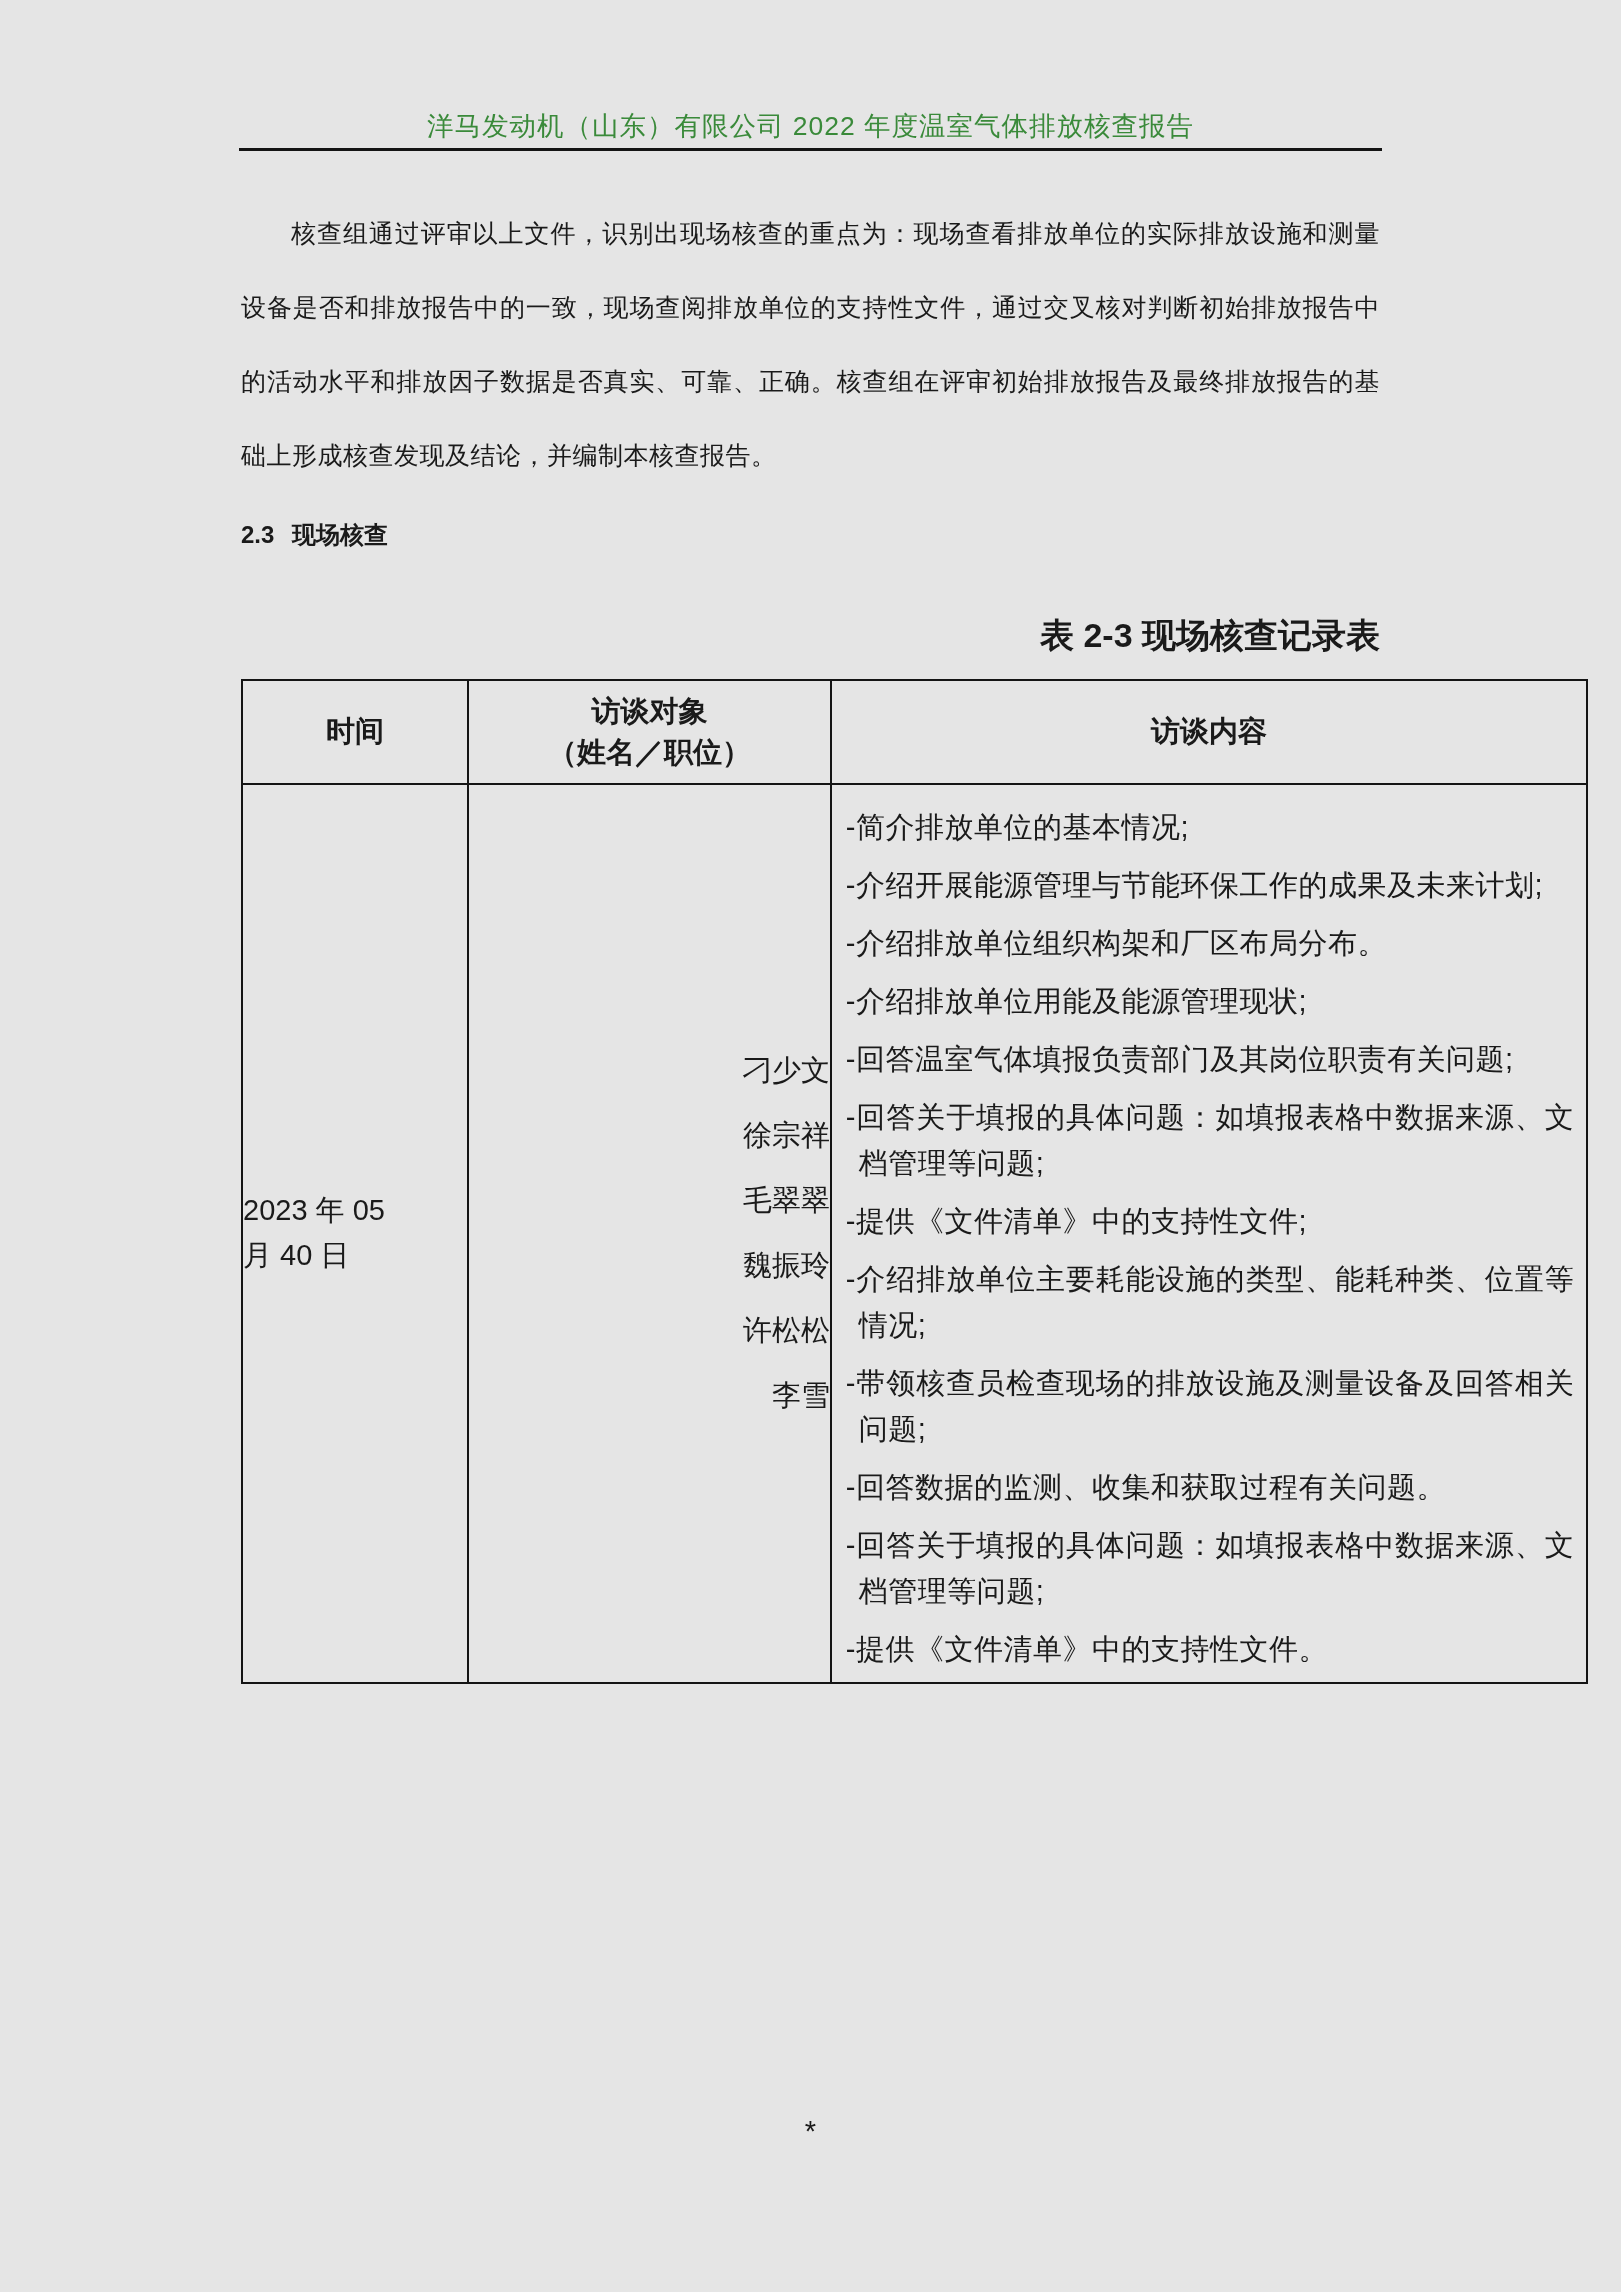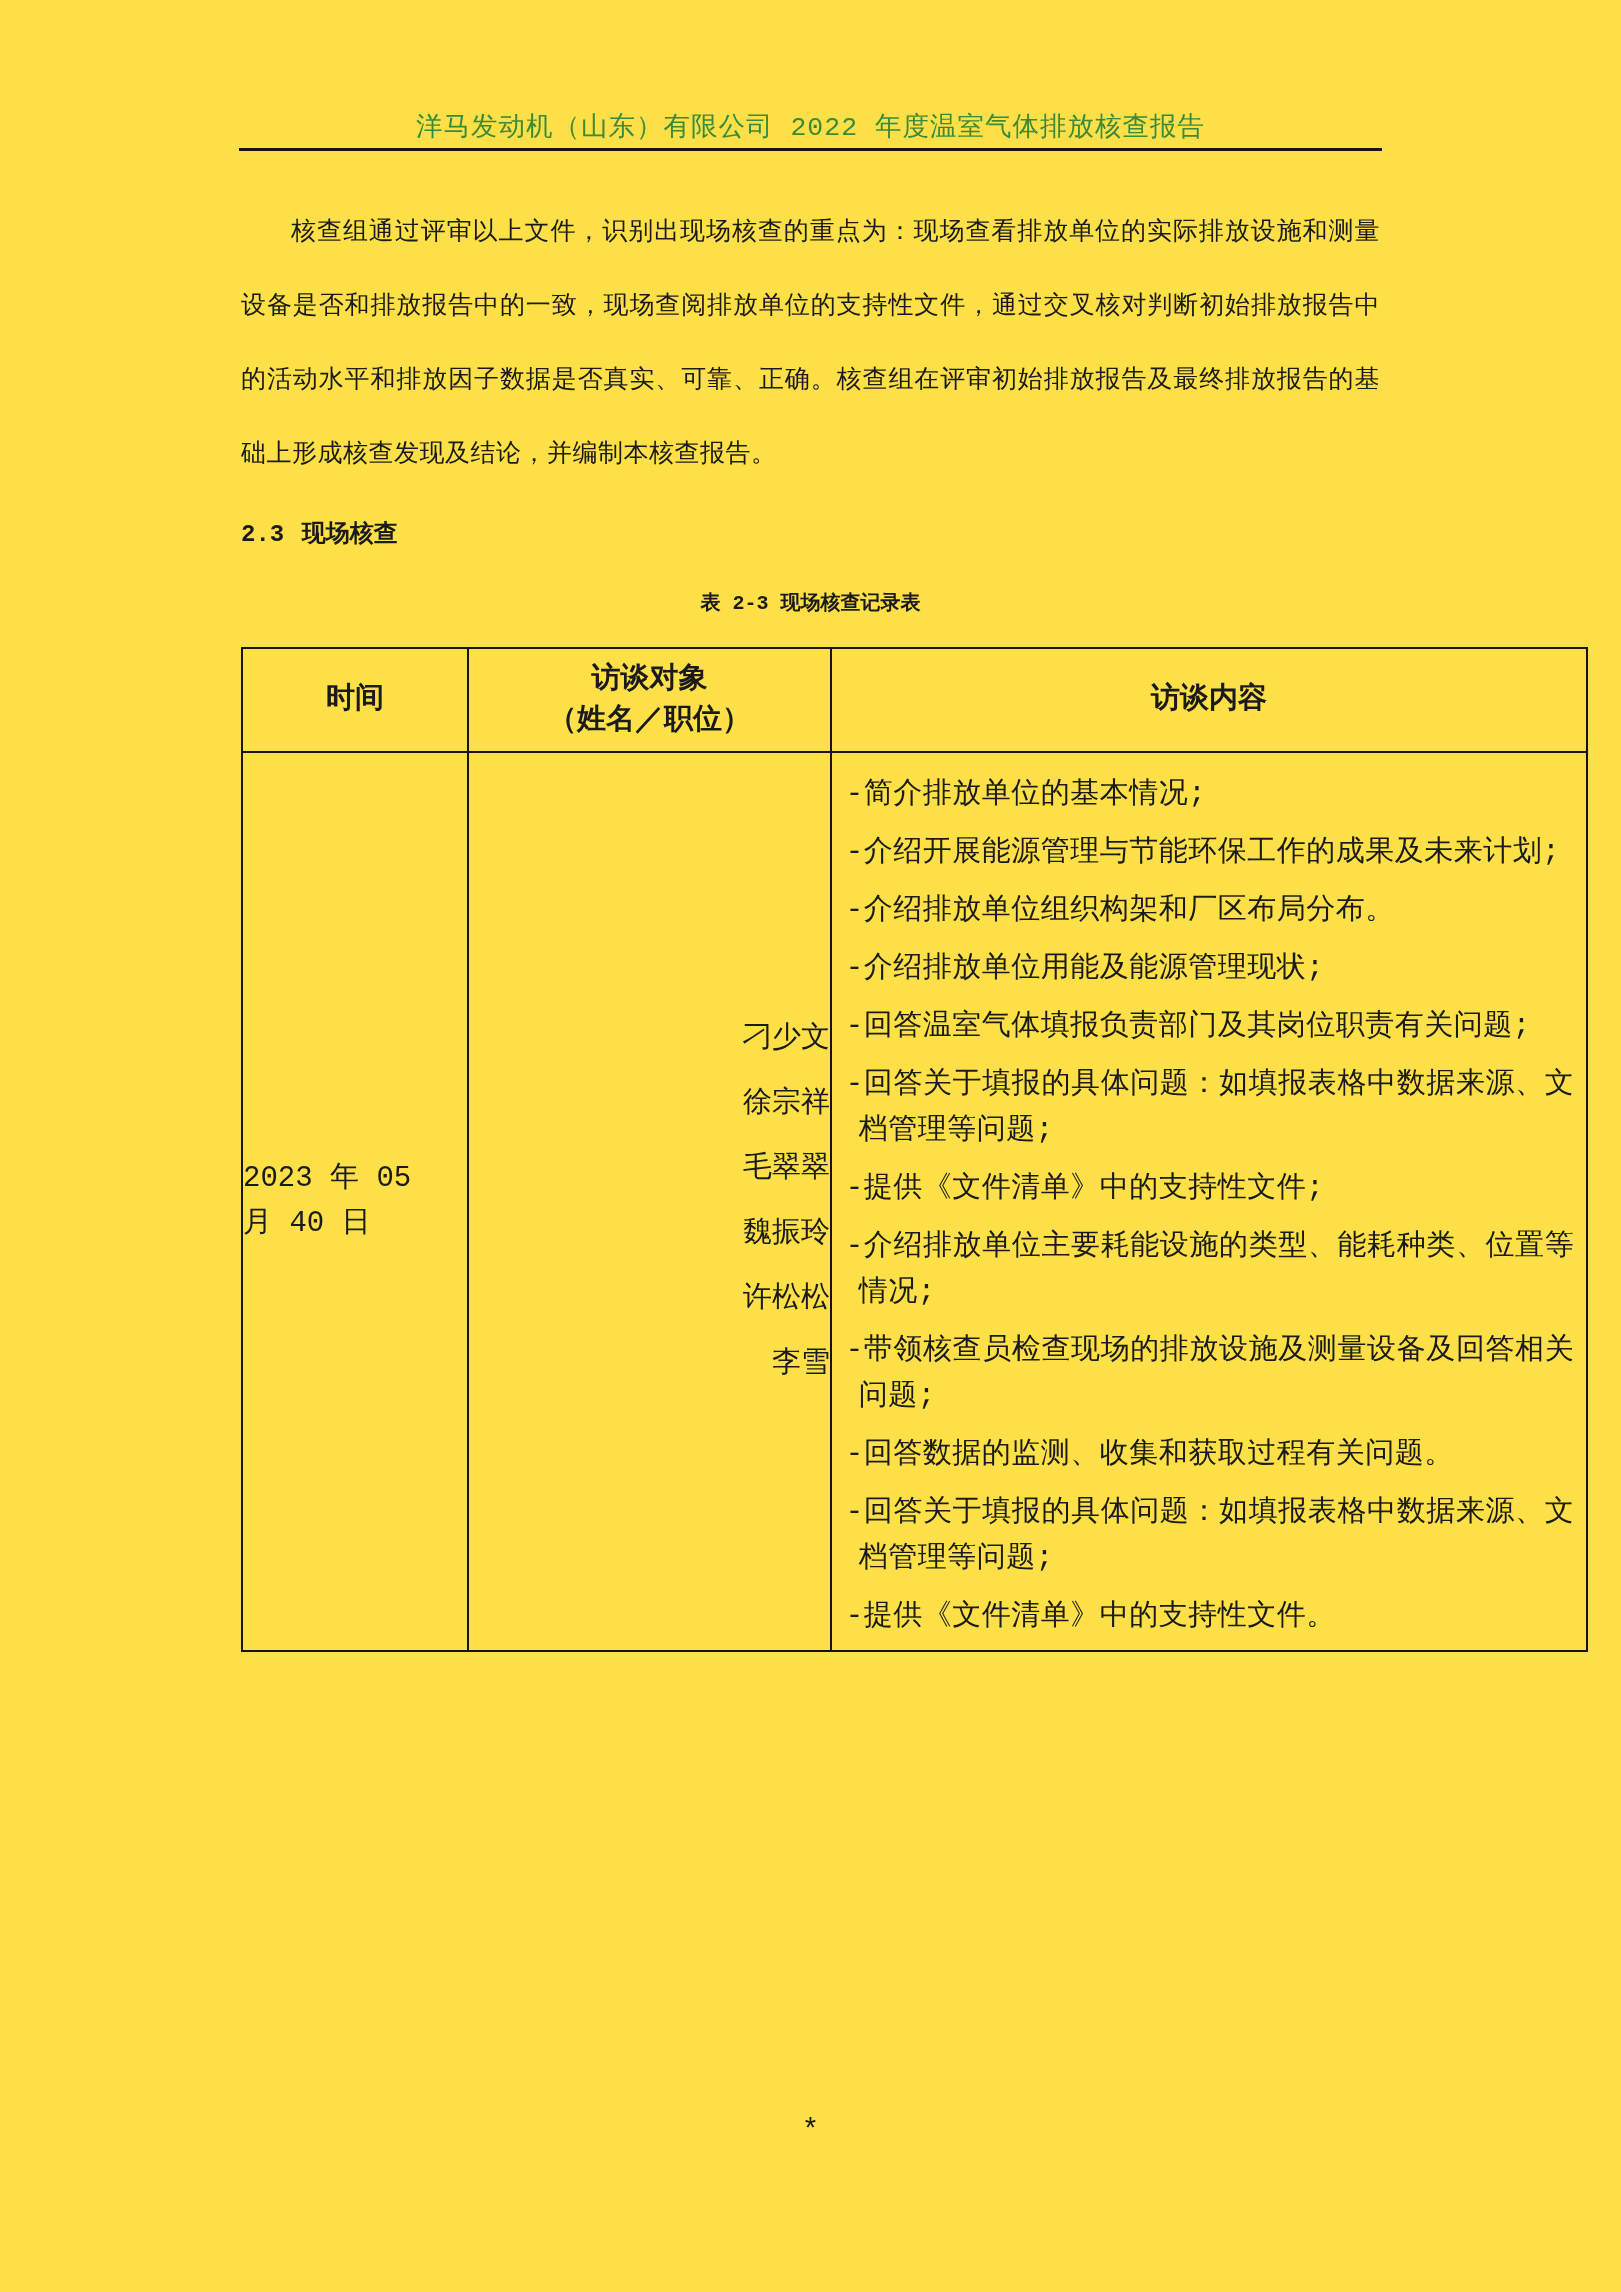--- a/index.html
+++ b/index.html
@@ -2,22 +2,22 @@
 <html><head>
 <meta charset="utf-8">
 <style>
   * { margin: 0; padding: 0; box-sizing: border-box; }
   html, body { background: #888; }
   .page {
     position: relative;
     width: 1621px;
     height: 2293px;
     margin: 0 auto;
-    background: #fde047;
-    font-family: Liberation Mono, monospace;
+    background: #e5e5e5;
+    font-family: Liberation Sans, sans-serif;
     color: #1a1a1a;
     overflow: hidden;
   }
   .doc-header {
     margin: 0 239px;
     padding-top: 108px;
     padding-bottom: 3.9px;
     border-bottom: 3.9px solid #141414;
     text-align: center;
   }
@@ -38,23 +38,23 @@
   .para-1 { margin-top: 45px; }
   .section-heading {
     margin-top: 19.6px;
     font-size: 24px;
     font-weight: bold;
     line-height: 47px;
   }
   .section-heading .sec-num { margin-right: 17.6px; }
   .para-2 { margin-top: 15.7px; }
   .table-caption {
-    margin-top: 24px;
-    text-align: center;
-    font-size: 20px;
+    margin-top: 56px;
+    text-align: right;
+    font-size: 34px;
     font-weight: bold;
     line-height: 43px;
   }
   table.record-table {
     margin-top: 21.6px;
     width: 1347px;
     border-collapse: collapse;
     table-layout: fixed;
   }
   table.record-table th, table.record-table td {

